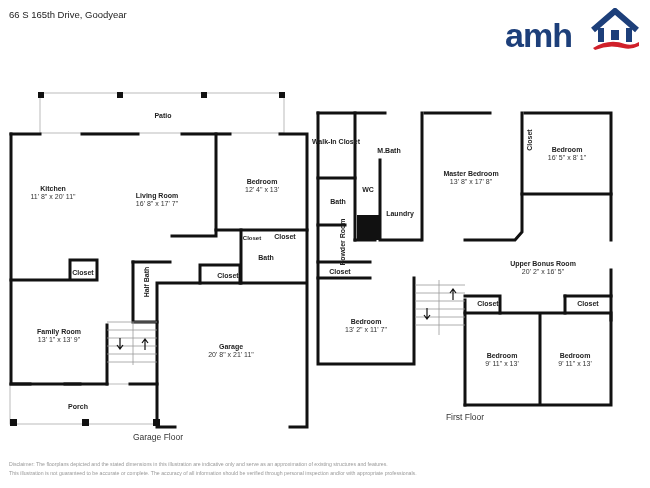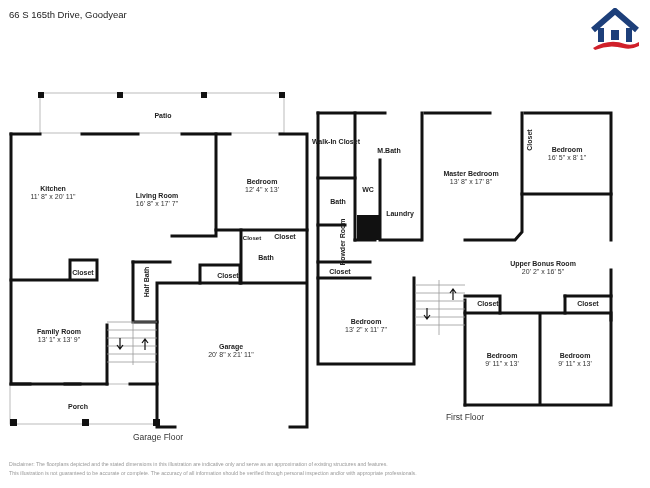--- a/index.html
+++ b/index.html
@@ -17,20 +17,21 @@
   .vert { transform:translateX(-50%) rotate(-90deg); transform-origin:center; }
   .floor-title { position:absolute; font-size:8.5px; color:#333; transform:translateX(-50%); white-space:nowrap; }
   .disclaimer { position:absolute; left:9px; top:460px; font-size:5.2px; color:#999; line-height:9px; }
 </style>
 </head>
 <body>
 
 <div class="addr">66 S 165th Drive, Goodyear</div>
 
 <div class="logo">
+  <span class="logo-text">amh</span>
   <svg style="position:absolute;left:84px;top:0" width="52" height="42" viewBox="0 0 52 42">
     <path d="M4 22 L26 3 L48 22" fill="none" stroke="#1d3f7a" stroke-width="6" stroke-linejoin="miter"></path>
     <path d="M12 20 L12 34 M40 20 L40 34" stroke="#1d3f7a" stroke-width="6"></path>
     <rect x="22" y="22" width="8" height="10" fill="#1d3f7a"></rect>
     <path d="M4 40 Q20 30 36 36 Q44 38 50 34 L50 38 Q42 42 34 40 Q20 36 6 42 Z" fill="#d0202a"></path>
   </svg>
 </div>
 
 <svg class="plan" width="650" height="488" viewBox="0 0 650 488">
   <g fill="none" stroke="#bbb" stroke-width="1">

